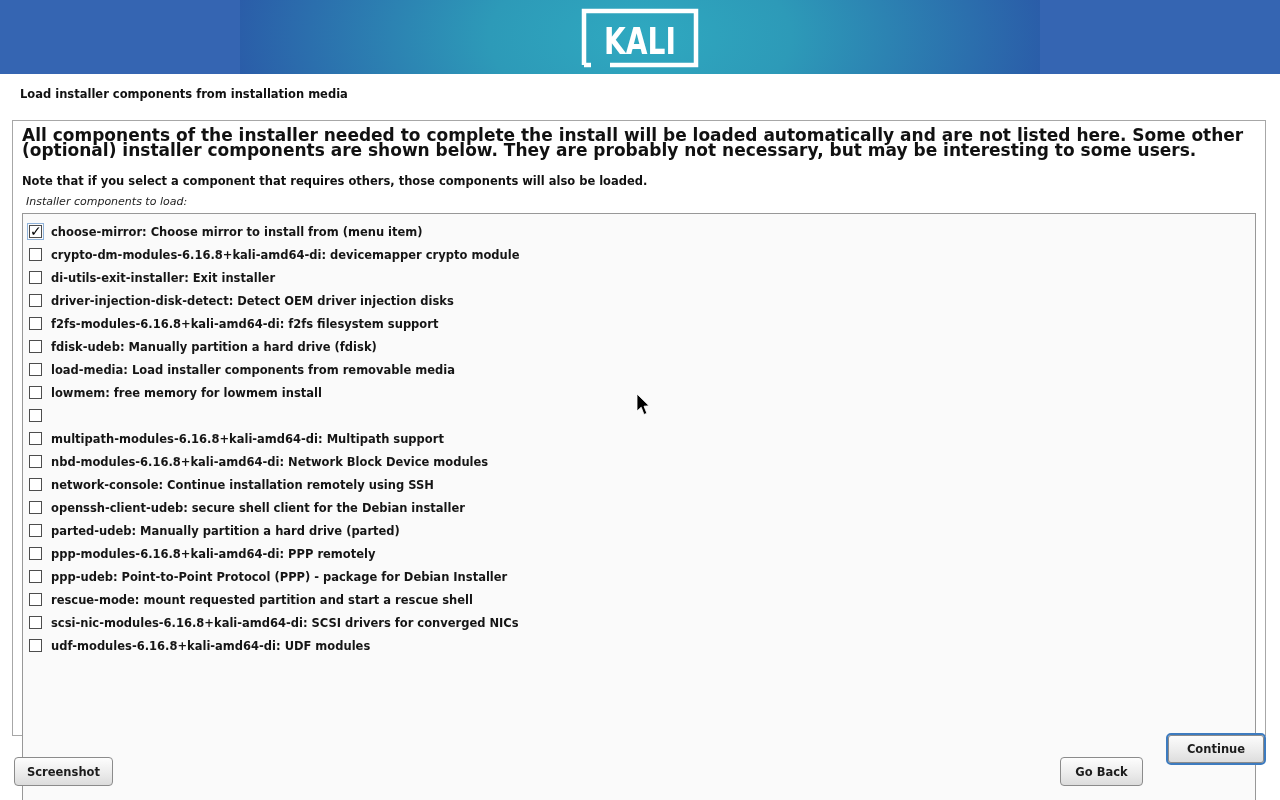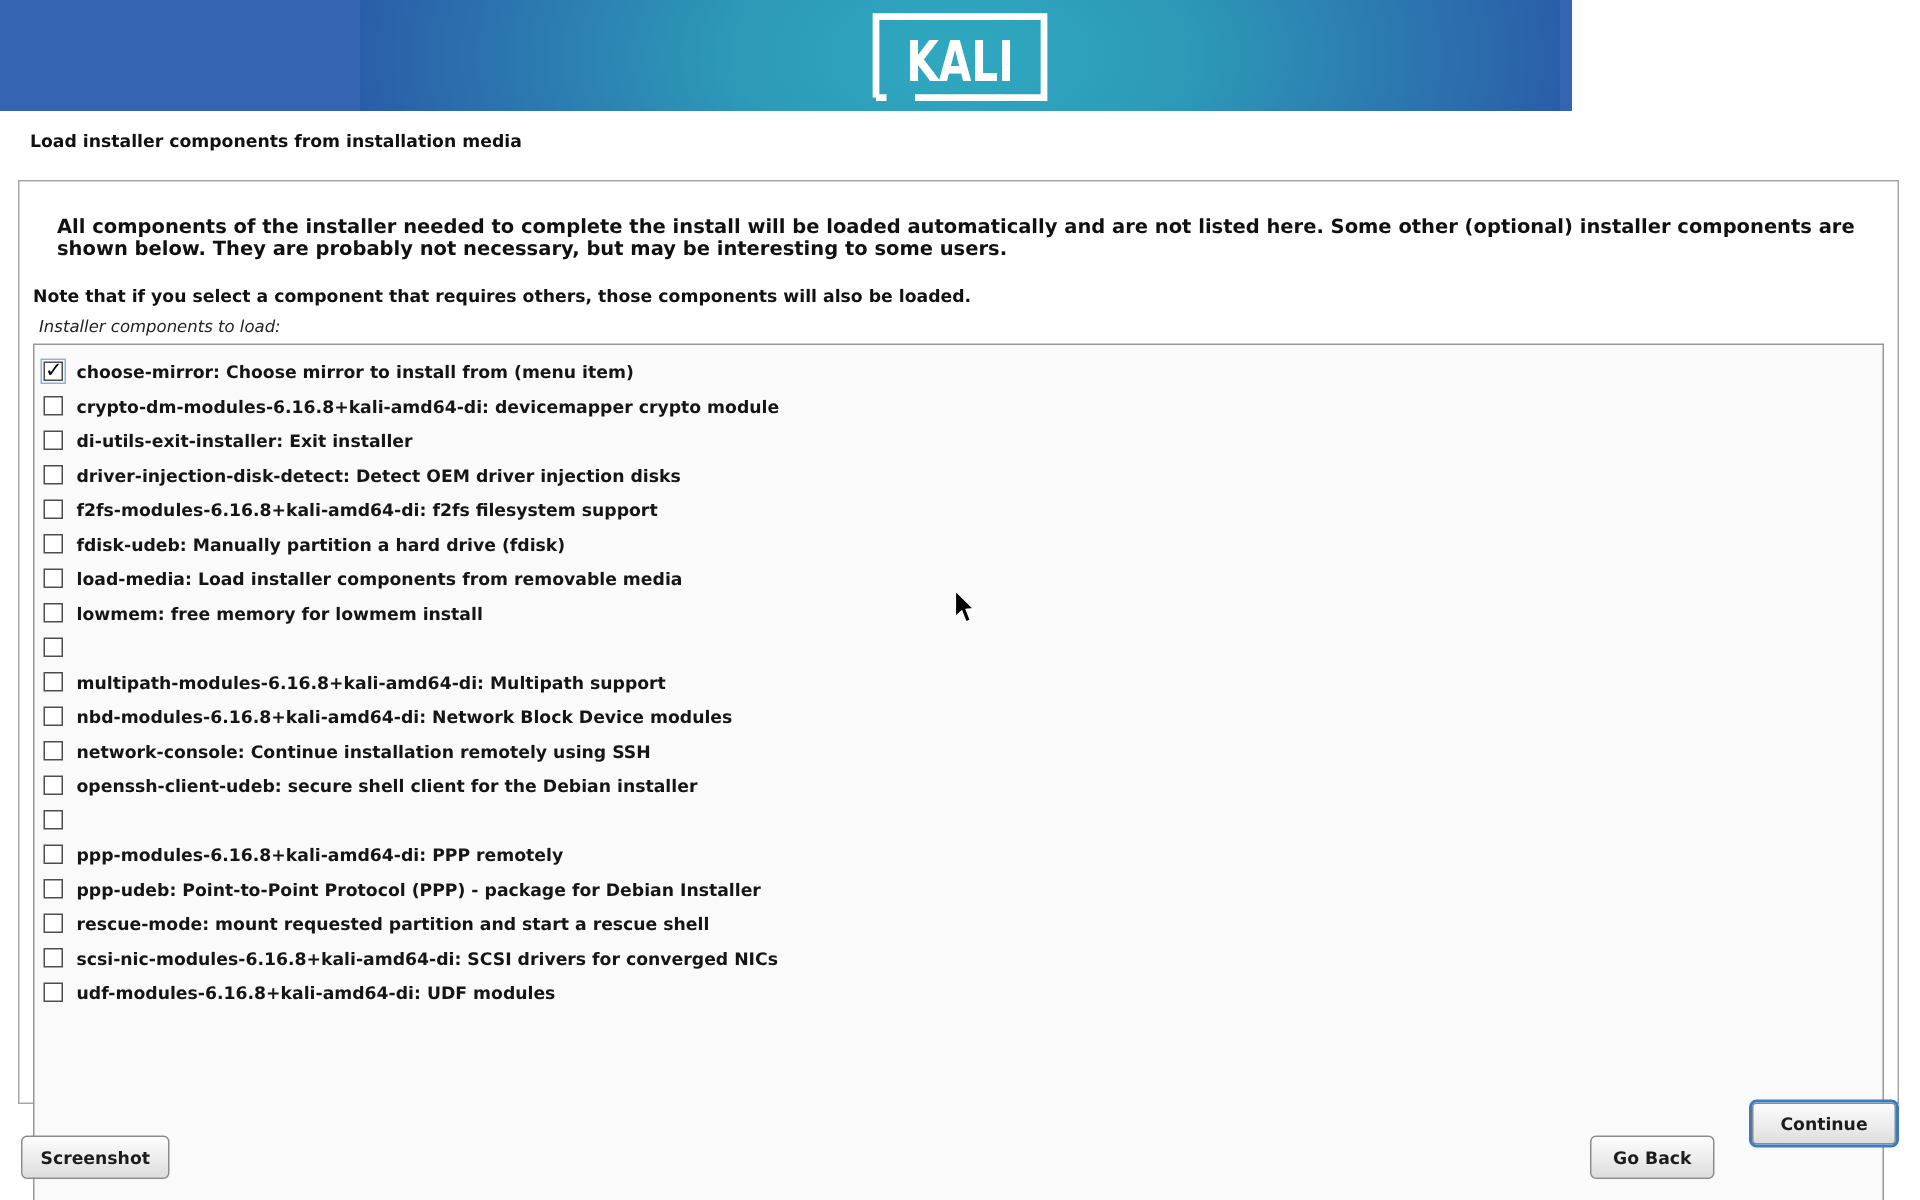--- a/index.html
+++ b/index.html
@@ -3,37 +3,37 @@
 <meta charset="utf-8">
 <style>
   html,body{margin:0;padding:0;}
   body{
     width:1280px;height:800px;position:relative;overflow:hidden;
     background:#ffffff;
     font-family:"DejaVu Sans","Liberation Sans",sans-serif;
     -webkit-font-smoothing:antialiased;
   }
   
-  .banner{position:absolute;left:0;top:0;width:1048px;height:74px;background:#3565b2;}
+  .banner{position:absolute;left:0;top:0;width:1280px;height:74px;background:#3565b2;}
   .banner-mid{
     position:absolute;left:240px;top:0;width:800px;height:74px;
     background:radial-gradient(ellipse 430px 230px at 50% 50%, #2fa9c0 0%, #2d9ab8 35%, #2a57a7 100%);
   }
   .logo{position:absolute;left:580px;top:7px;width:120px;height:62px;}
   
   .page-title{
     position:absolute;left:20px;top:87px;font-size:11.5px;font-weight:bold;color:#111;
   }
   
   .frame{
     position:absolute;left:12px;top:120px;width:1254px;height:616px;
     border:1px solid #a7a7a7;background:#ffffff;box-sizing:border-box;
   }
   .frame-inner{padding:7px 9px 0 9px;}
-  .intro-p{margin:16px;font-size:13px;font-weight:bold;color:#111;line-height:15px;}
+  .intro-p{margin:0;font-size:17px;font-weight:bold;color:#111;line-height:15px;}
   .intro-p2{margin:16px 0 0 0;font-size:11.5px;font-weight:bold;color:#111;line-height:15px;}
   .list-label{
     margin:5px 0 0 4px;font-size:11px;font-style:italic;color:#222;line-height:15px;
   }
   
   .listbox{
     margin-top:4px;height:624px;box-sizing:border-box;
     border:1px solid #989898;background:#fafafa;
     padding-top:6px;position:relative;
   }
@@ -146,20 +146,21 @@
     <span class="lbl">network-console: Continue installation remotely using SSH</span>
   </div>
 
   <div class="row">
     <span class="cb"></span>
     <span class="lbl">openssh-client-udeb: secure shell client for the Debian installer</span>
   </div>
 
   <div class="row">
     <span class="cb"></span>
+    <span class="lbl">parted-udeb: Manually partition a hard drive (parted)</span>
   </div>
 
   <div class="row">
     <span class="cb"></span>
     <span class="lbl">ppp-modules-6.16.8+kali-amd64-di: PPP remotely</span>
   </div>
 
   <div class="row">
     <span class="cb"></span>
     <span class="lbl">ppp-udeb: Point-to-Point Protocol (PPP) - package for Debian Installer</span>

